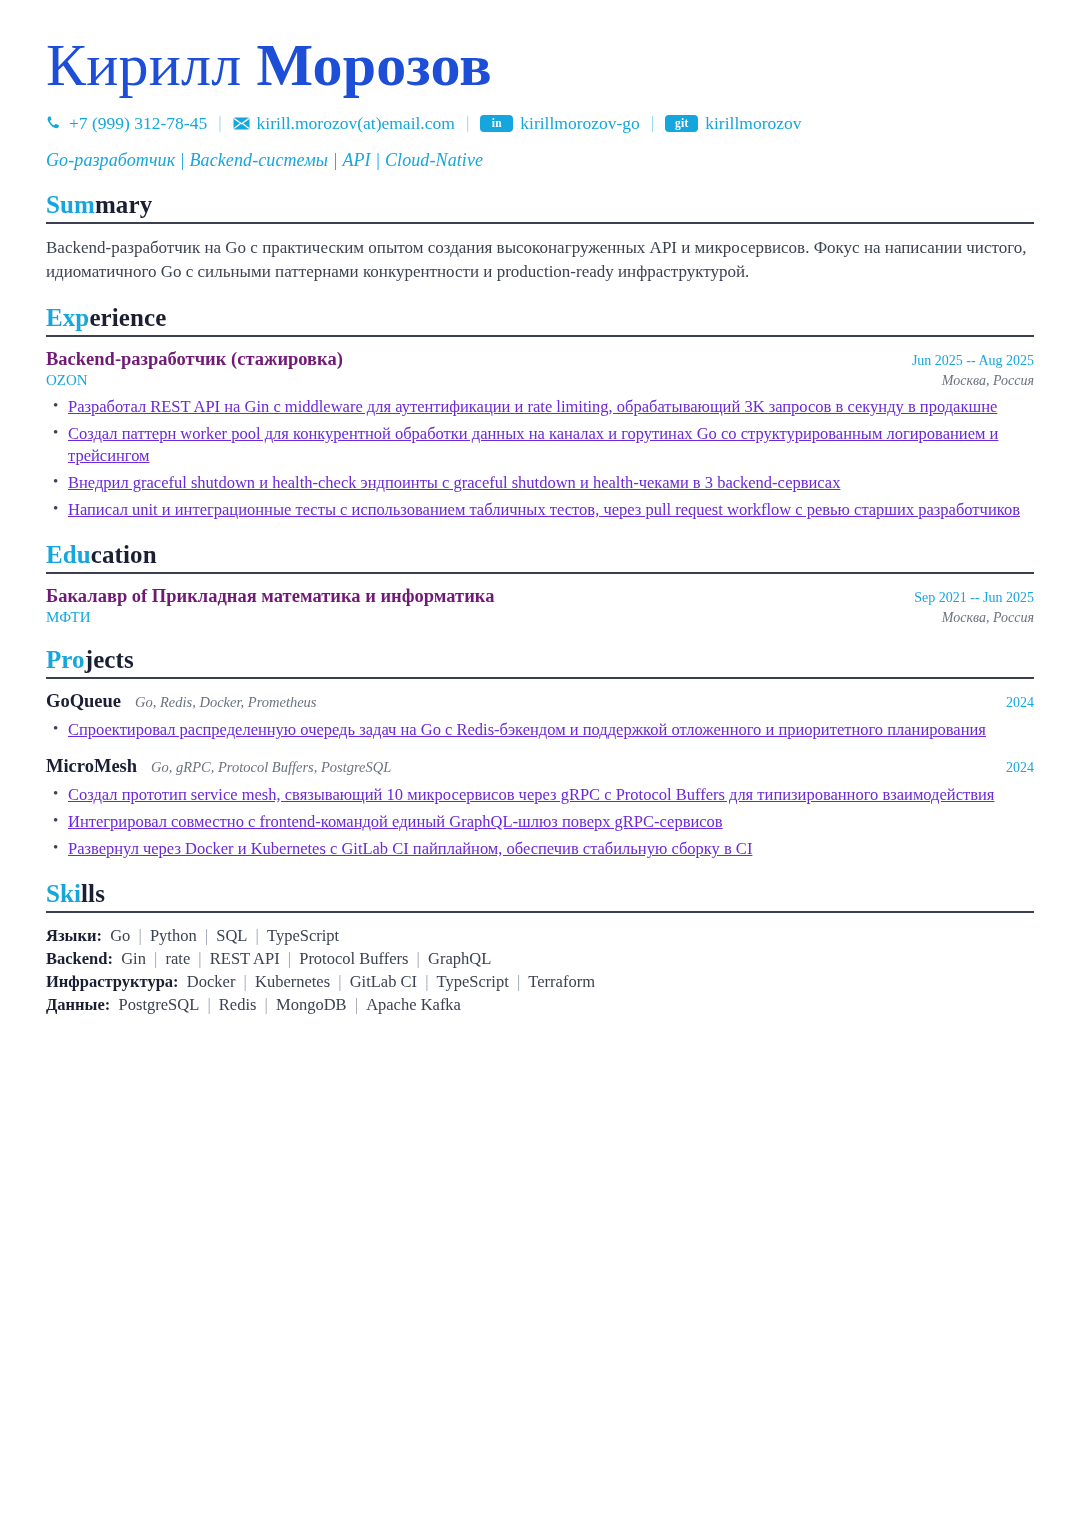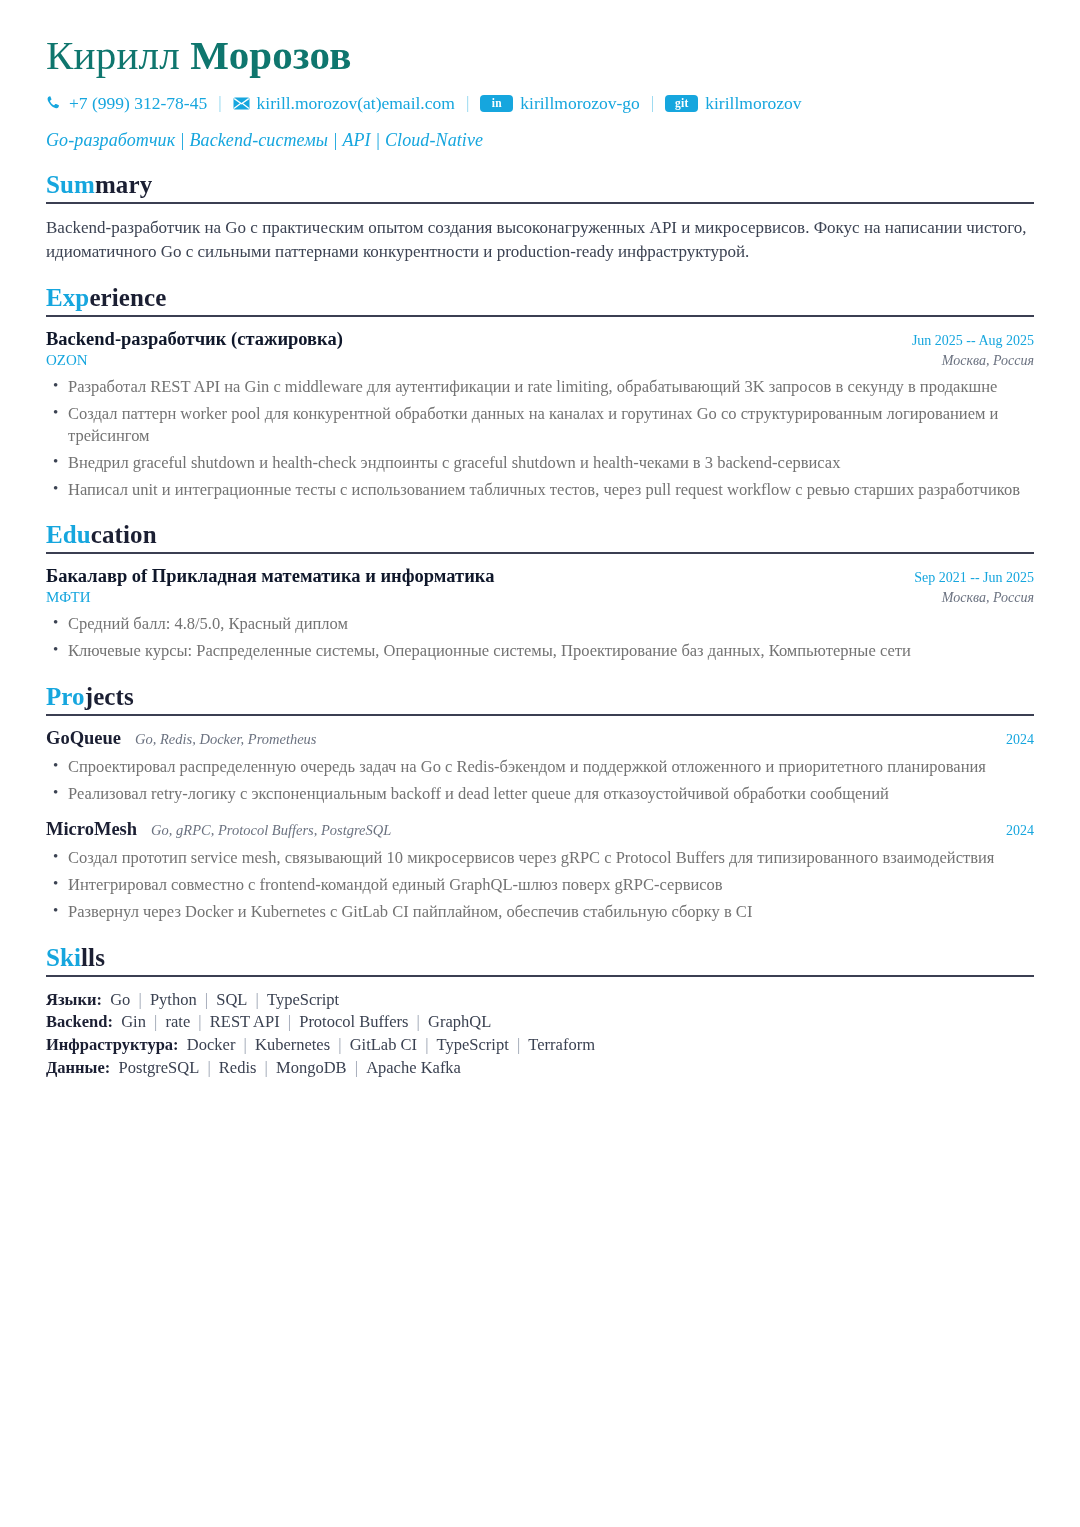--- a/index.html
+++ b/index.html
@@ -17,23 +17,23 @@
   .page {
     box-sizing: border-box;
     width: 1080px;
     min-height: 1527px;
     padding: 34px 46px 0 46px;
     background: #ffffff;
   }
 
   
   .name {
-    font-size: 41px;
+    font-size: 60px;
     line-height: 1.05;
-    color: #0f766e;
+    color: #1d4ed8;
     letter-spacing: 0.2px;
     margin: 0 0 14px 0;
     white-space: nowrap;
   }
   .name .given { font-weight: 400; }
   .name .family { font-weight: 700; }
 
   .contact-line {
     font-size: 17.5px;
     color: #16a6de;
@@ -112,21 +112,21 @@
   .entry { margin-bottom: 6px; }
   .entry-row {
     display: flex;
     justify-content: space-between;
     align-items: baseline;
     gap: 18px;
   }
   .entry-title {
     font-size: 18.5px;
     font-weight: 700;
-    color: #0f172a;
+    color: #701a75;
   }
   .entry-dates {
     font-size: 14px;
     color: #16a6de;
     white-space: nowrap;
     font-weight: 400;
   }
   .entry-org {
     font-size: 15px;
     color: #16a6de;
@@ -148,22 +148,23 @@
   ul.bullets {
     list-style: none;
     margin: 7px 0 0 0;
     padding: 0;
   }
   ul.bullets li {
     position: relative;
     padding-left: 22px;
     font-size: 16.5px;
     line-height: 1.36;
-    color: #737373;
+    color: #6d28d9;
     margin-bottom: 4.5px;
+    text-decoration: underline;
   }
   ul.bullets li::before {
     content: "•";
     position: absolute;
     left: 7px;
     top: -1px;
     color: #3b4252;
     font-size: 15px;
   }
 
@@ -298,45 +299,40 @@
     <div id="education-entries">
         <div class="entry">
           <div class="entry-row">
             <div class="entry-title">Бакалавр of Прикладная математика и информатика</div>
             <div class="entry-dates">Sep 2021 -- Jun 2025</div>
           </div>
           <div class="entry-sub">
             <div class="entry-org">МФТИ</div>
             <div class="entry-location">Москва, Россия</div>
           </div>
-          <ul class="bullets">
-            <li>Средний балл: 4.8/5.0, Красный диплом</li>
-            <li>Ключевые курсы: Распределенные системы, Операционные системы, Проектирование баз данных, Компьютерные сети</li>
-          </ul>
         </div>
       </div>
   </section>
 
   <section class="section">
     <h2 class="section-heading">
       <span class="accent">Pro</span><span>jects</span>
     </h2>
     <div class="rule"></div>
     <div id="project-items">
         <div class="project">
           <div class="project-row">
             <div class="project-left">
               <span class="project-name">GoQueue</span>
               <span class="project-stack">Go, Redis, Docker, Prometheus</span>
             </div>
             <div class="project-year">2024</div>
           </div>
           <ul class="bullets">
             <li>Спроектировал распределенную очередь задач на Go с Redis-бэкендом и поддержкой отложенного и приоритетного планирования</li>
-            <li>Реализовал retry-логику с экспоненциальным backoff и dead letter queue для отказоустойчивой обработки сообщений</li>
           </ul>
         </div>
         <div class="project">
           <div class="project-row">
             <div class="project-left">
               <span class="project-name">MicroMesh</span>
               <span class="project-stack">Go, gRPC, Protocol Buffers, PostgreSQL</span>
             </div>
             <div class="project-year">2024</div>
           </div>

